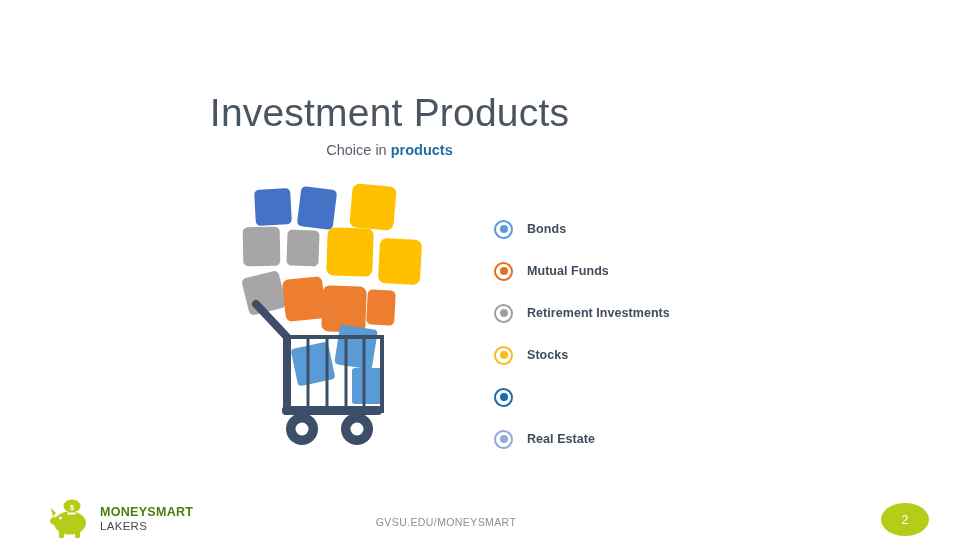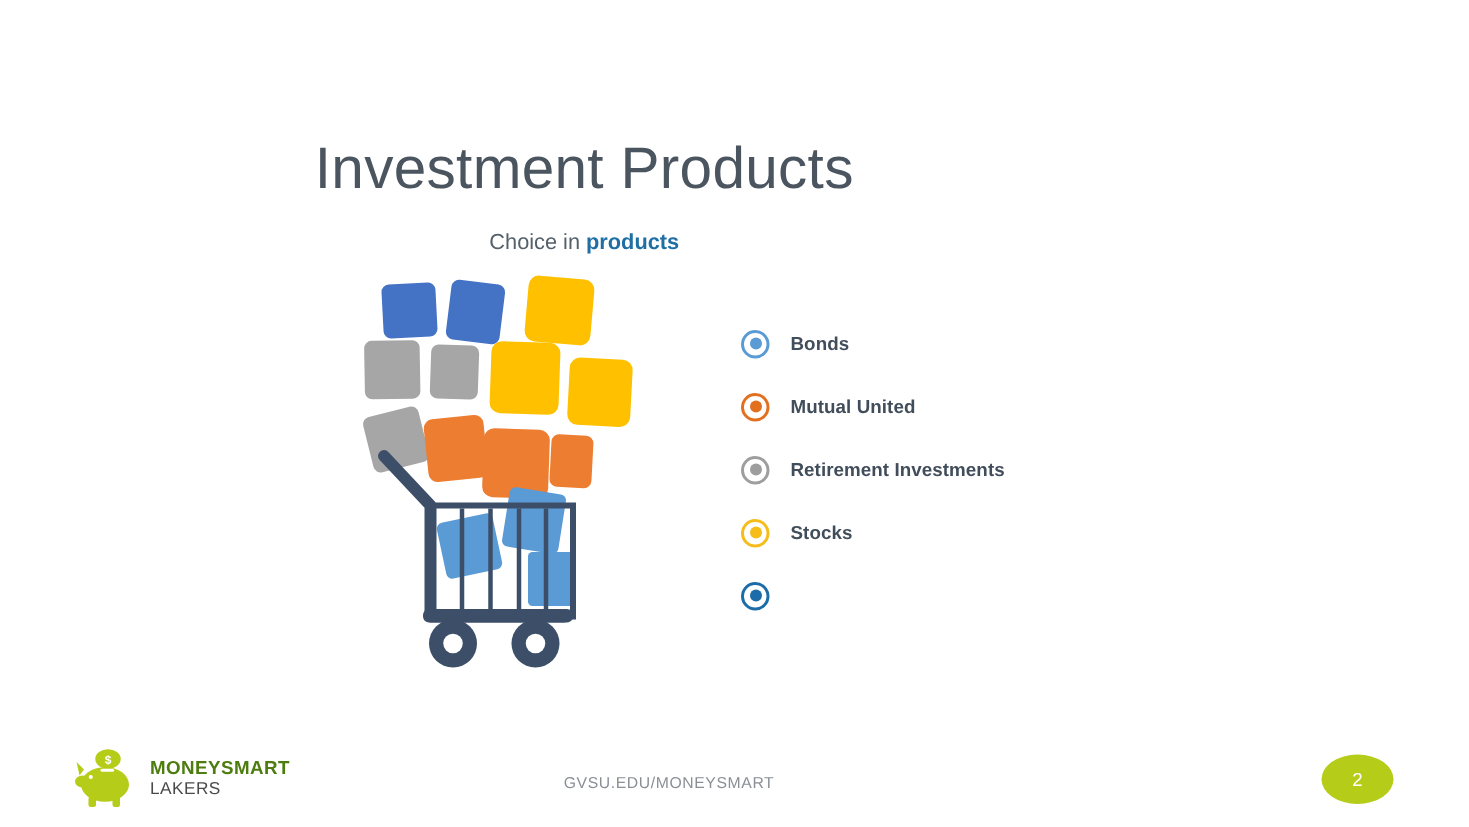--- a/index.html
+++ b/index.html
@@ -30,21 +30,21 @@
   }
   .slide-title {
     font-size: 39px;
     font-weight: 400;
     color: #4a5560;
     letter-spacing: 0.2px;
     line-height: 1.08;
     font-family: "Liberation Sans", sans-serif;
   }
   .slide-subtitle {
-    margin-top: 20px;
+    margin-top: 8px;
     font-size: 14.5px;
     color: #55606b;
     font-weight: 400;
   }
   .slide-subtitle .accent {
     font-weight: bold;
     color: #1f6fa5;
   }
 
   
@@ -216,21 +216,21 @@
       <span class="bullet-icon" style="border-color: rgb(91, 155, 213);">
           <span class="dot" style="background: rgb(91, 155, 213);"></span>
         </span>
       <span class="bullet-label">Bonds</span>
     </div>
 
     <div class="bullet-row">
       <span class="bullet-icon" style="border-color: rgb(226, 112, 30);">
           <span class="dot" style="background: rgb(226, 112, 30);"></span>
         </span>
-      <span class="bullet-label">Mutual United</span>
+      <span class="bullet-label">Mutual Funds</span>
     </div>
 
     <div class="bullet-row">
       <span class="bullet-icon" style="border-color: rgb(158, 158, 158);">
           <span class="dot" style="background: rgb(158, 158, 158);"></span>
         </span>
       <span class="bullet-label">Retirement Investments</span>
     </div>
 
     <div class="bullet-row">
@@ -239,20 +239,26 @@
         </span>
       <span class="bullet-label">Stocks</span>
     </div>
 
     <div class="bullet-row">
       <span class="bullet-icon" style="border-color: rgb(27, 108, 168);">
           <span class="dot" style="background: rgb(27, 108, 168);"></span>
         </span>
     </div>
 
+    <div class="bullet-row">
+      <span class="bullet-icon" style="border-color: rgb(143, 170, 220);">
+          <span class="dot" style="background: rgb(143, 170, 220);"></span>
+        </span>
+      <span class="bullet-label">Real Estate</span>
+    </div>
 
   </div>
 
   <div class="footer-logo">
     <span class="logo-mark">
       <svg width="46" height="40" viewBox="0 0 46 40" xmlns="http://www.w3.org/2000/svg">
 
         <ellipse cx="24" cy="7" rx="8.5" ry="6.5" fill="#B5CC18"></ellipse>
         <text x="24" y="10.5" text-anchor="middle" font-family="Liberation Sans, sans-serif" font-size="8" font-weight="bold" fill="#ffffff">$</text>
 

